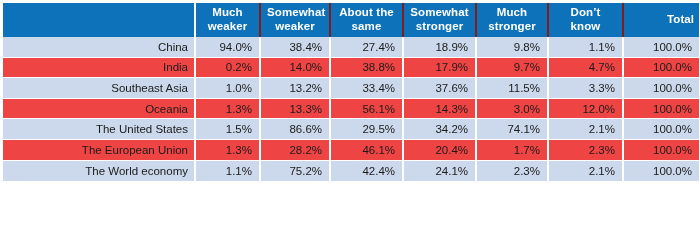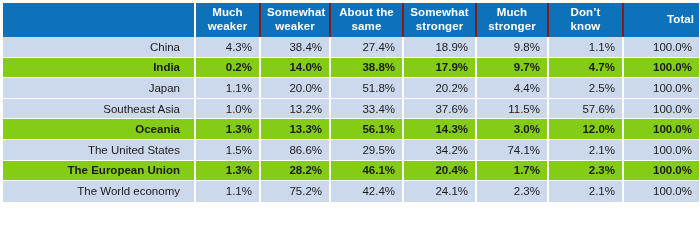--- a/index.html
+++ b/index.html
@@ -59,25 +59,24 @@
     white-space: nowrap;
     overflow: hidden;
   }
   #survey-table tbody td.last-col {
     border-right: none;
   }
   #survey-table tbody tr.row-odd td {
     background: #ccd8ec;
   }
   #survey-table tbody tr.row-even td {
-    background: #84cc16;
-    font-weight: bold;
+    background: #ef4444;
   }
   #survey-table tbody td.row-label {
-    padding-right: 14px;
+    padding-right: 6px;
   }
 
   #survey-table tbody tr:last-child td {
     border-bottom: none;
   }
 
   .table-bottom-rule {
     width: 696px;
     height: 1px;
     margin-left: 3px;
@@ -107,60 +106,50 @@
       <th>Somewhat stronger</th>
       <th>Much stronger</th>
       <th>Don’t know</th>
       <th class="last-head">Total</th>
     </tr>
   </thead>
   <tbody>
 
     <tr class="row-odd">
       <td class="row-label">China</td>
-      <td>4.3%</td>
+      <td>94.0%</td>
       <td>38.4%</td>
       <td>27.4%</td>
       <td>18.9%</td>
       <td>9.8%</td>
       <td>1.1%</td>
       <td class="last-col">100.0%</td>
     </tr>
 
     <tr class="row-even">
       <td class="row-label">India</td>
       <td>0.2%</td>
       <td>14.0%</td>
       <td>38.8%</td>
       <td>17.9%</td>
       <td>9.7%</td>
       <td>4.7%</td>
       <td class="last-col">100.0%</td>
     </tr>
 
-    <tr class="row-odd">
-      <td class="row-label">Japan</td>
-      <td>1.1%</td>
-      <td>20.0%</td>
-      <td>51.8%</td>
-      <td>20.2%</td>
-      <td>4.4%</td>
-      <td>2.5%</td>
-      <td class="last-col">100.0%</td>
-    </tr>
 
 
     <tr class="row-odd">
       <td class="row-label">Southeast Asia</td>
       <td>1.0%</td>
       <td>13.2%</td>
       <td>33.4%</td>
       <td>37.6%</td>
       <td>11.5%</td>
-      <td>57.6%</td>
+      <td>3.3%</td>
       <td class="last-col">100.0%</td>
     </tr>
 
     <tr class="row-even">
       <td class="row-label">Oceania</td>
       <td>1.3%</td>
       <td>13.3%</td>
       <td>56.1%</td>
       <td>14.3%</td>
       <td>3.0%</td>

